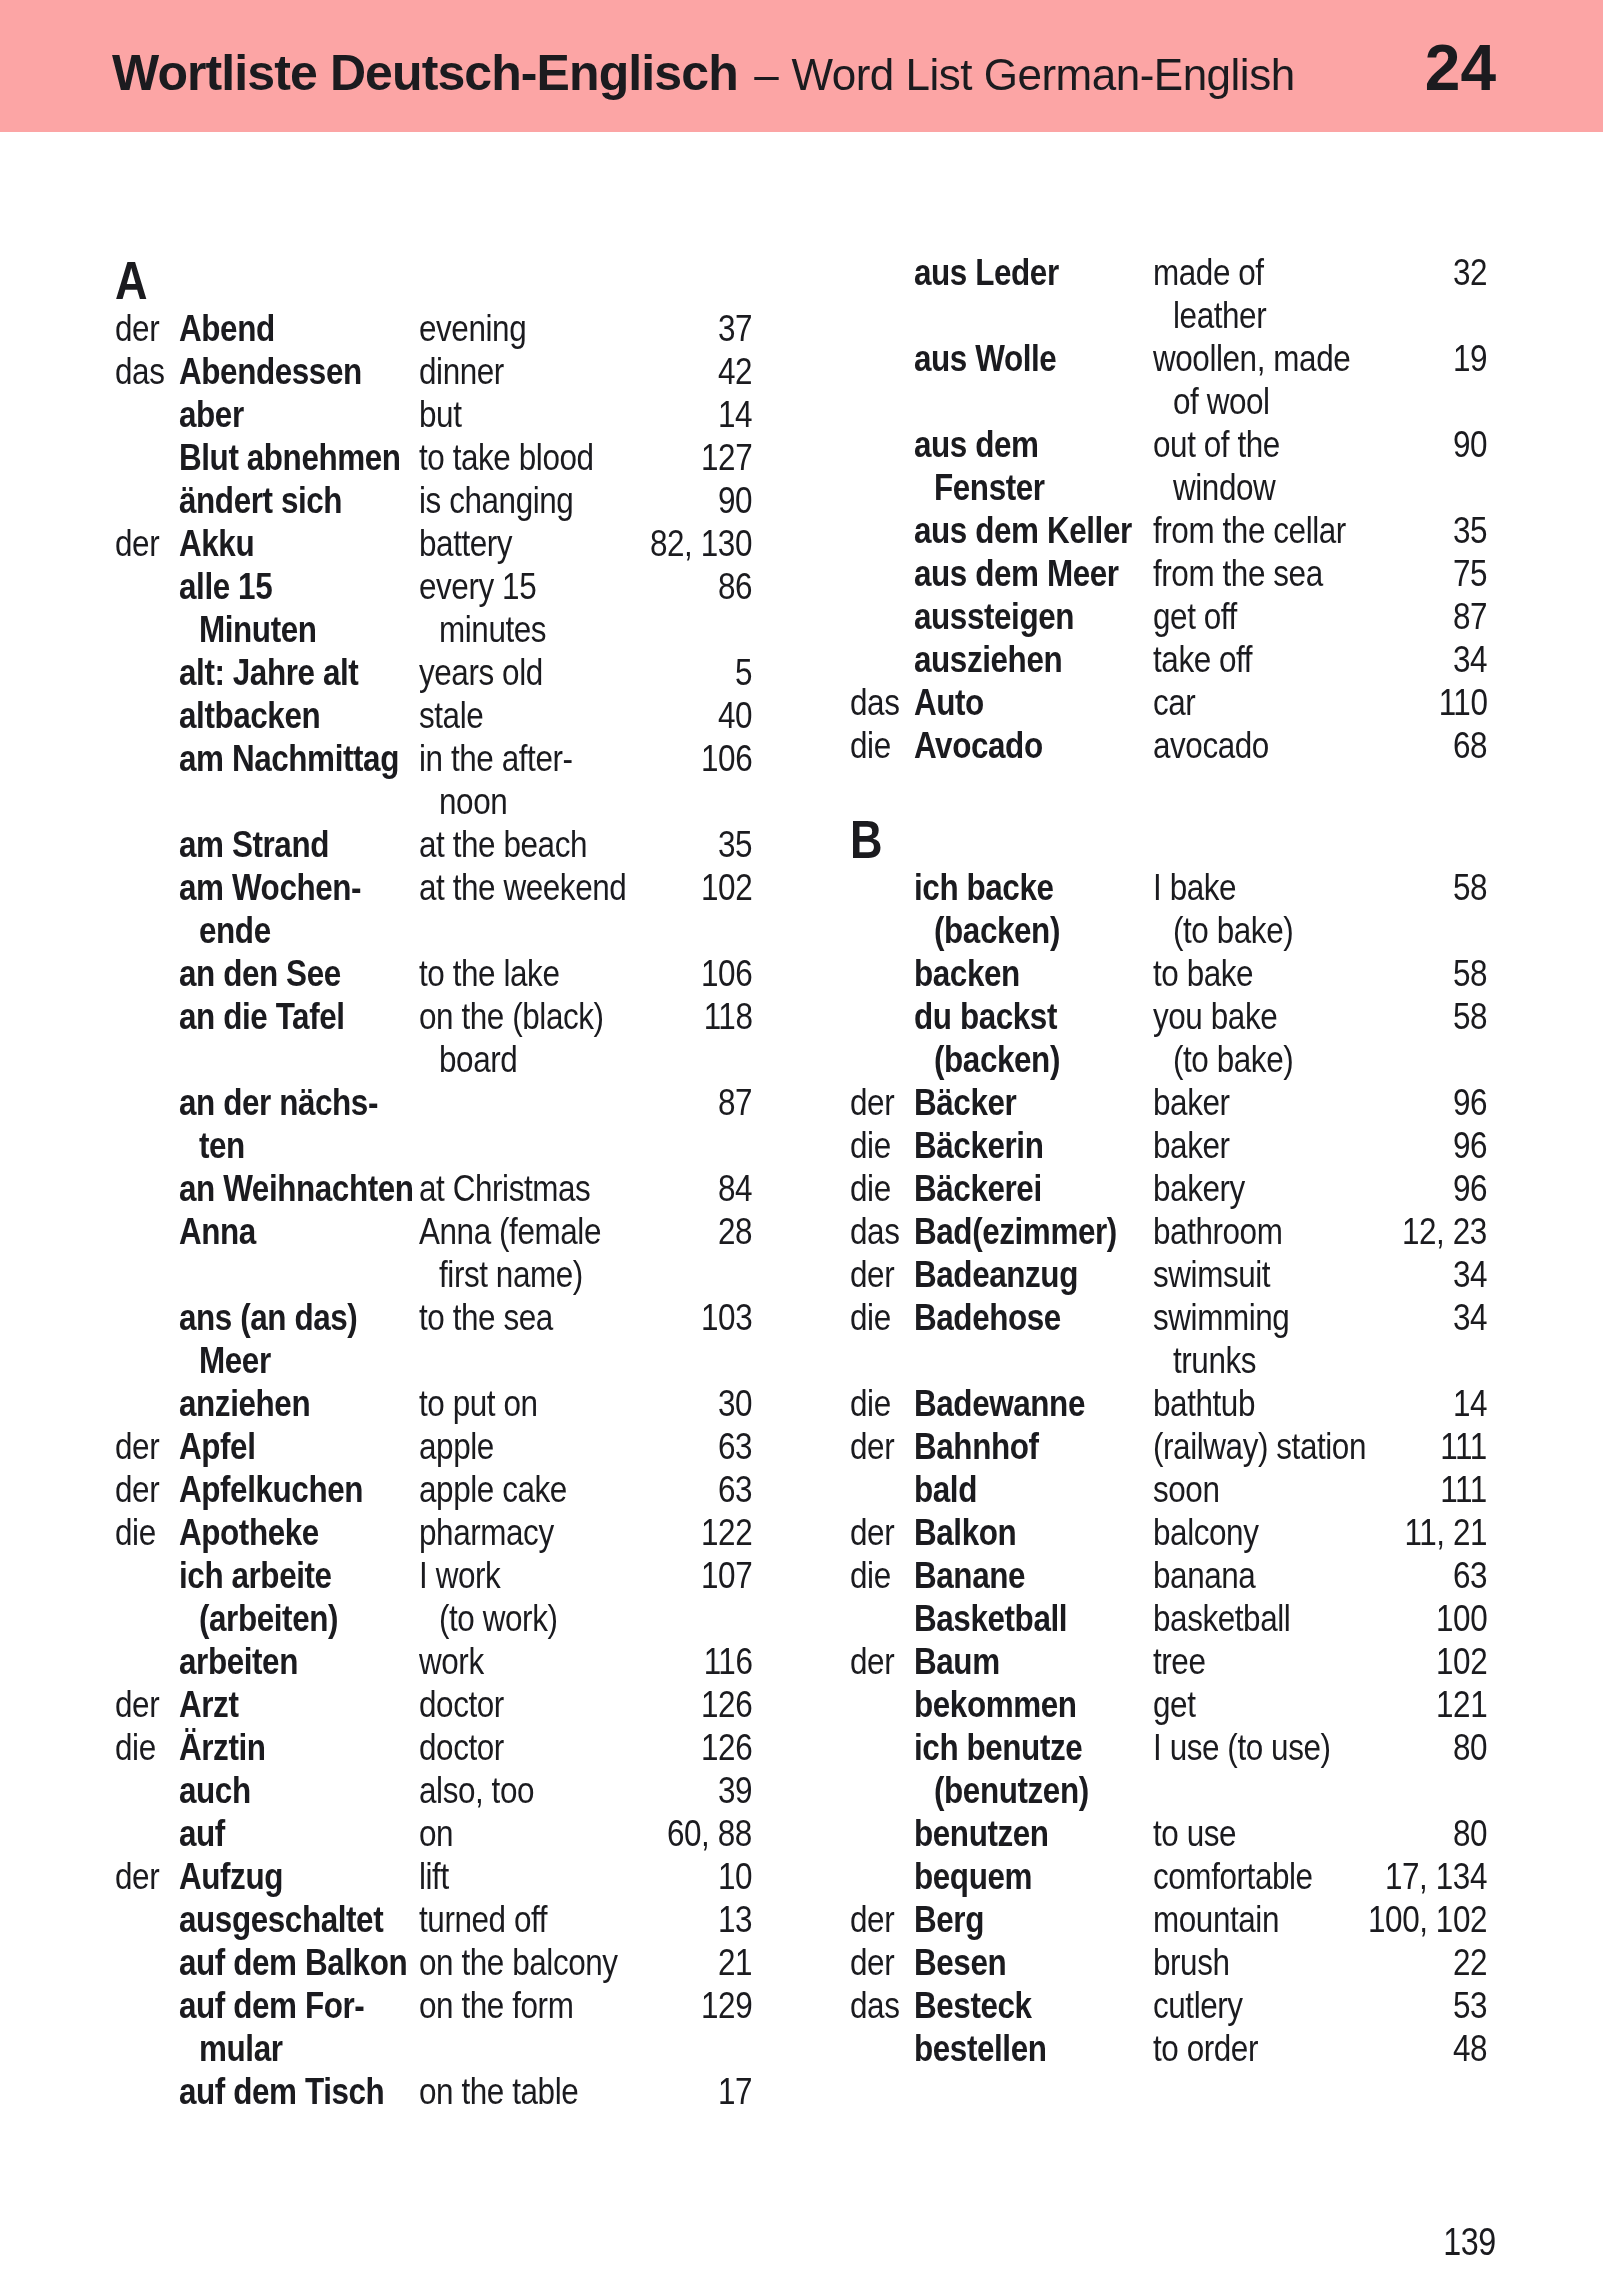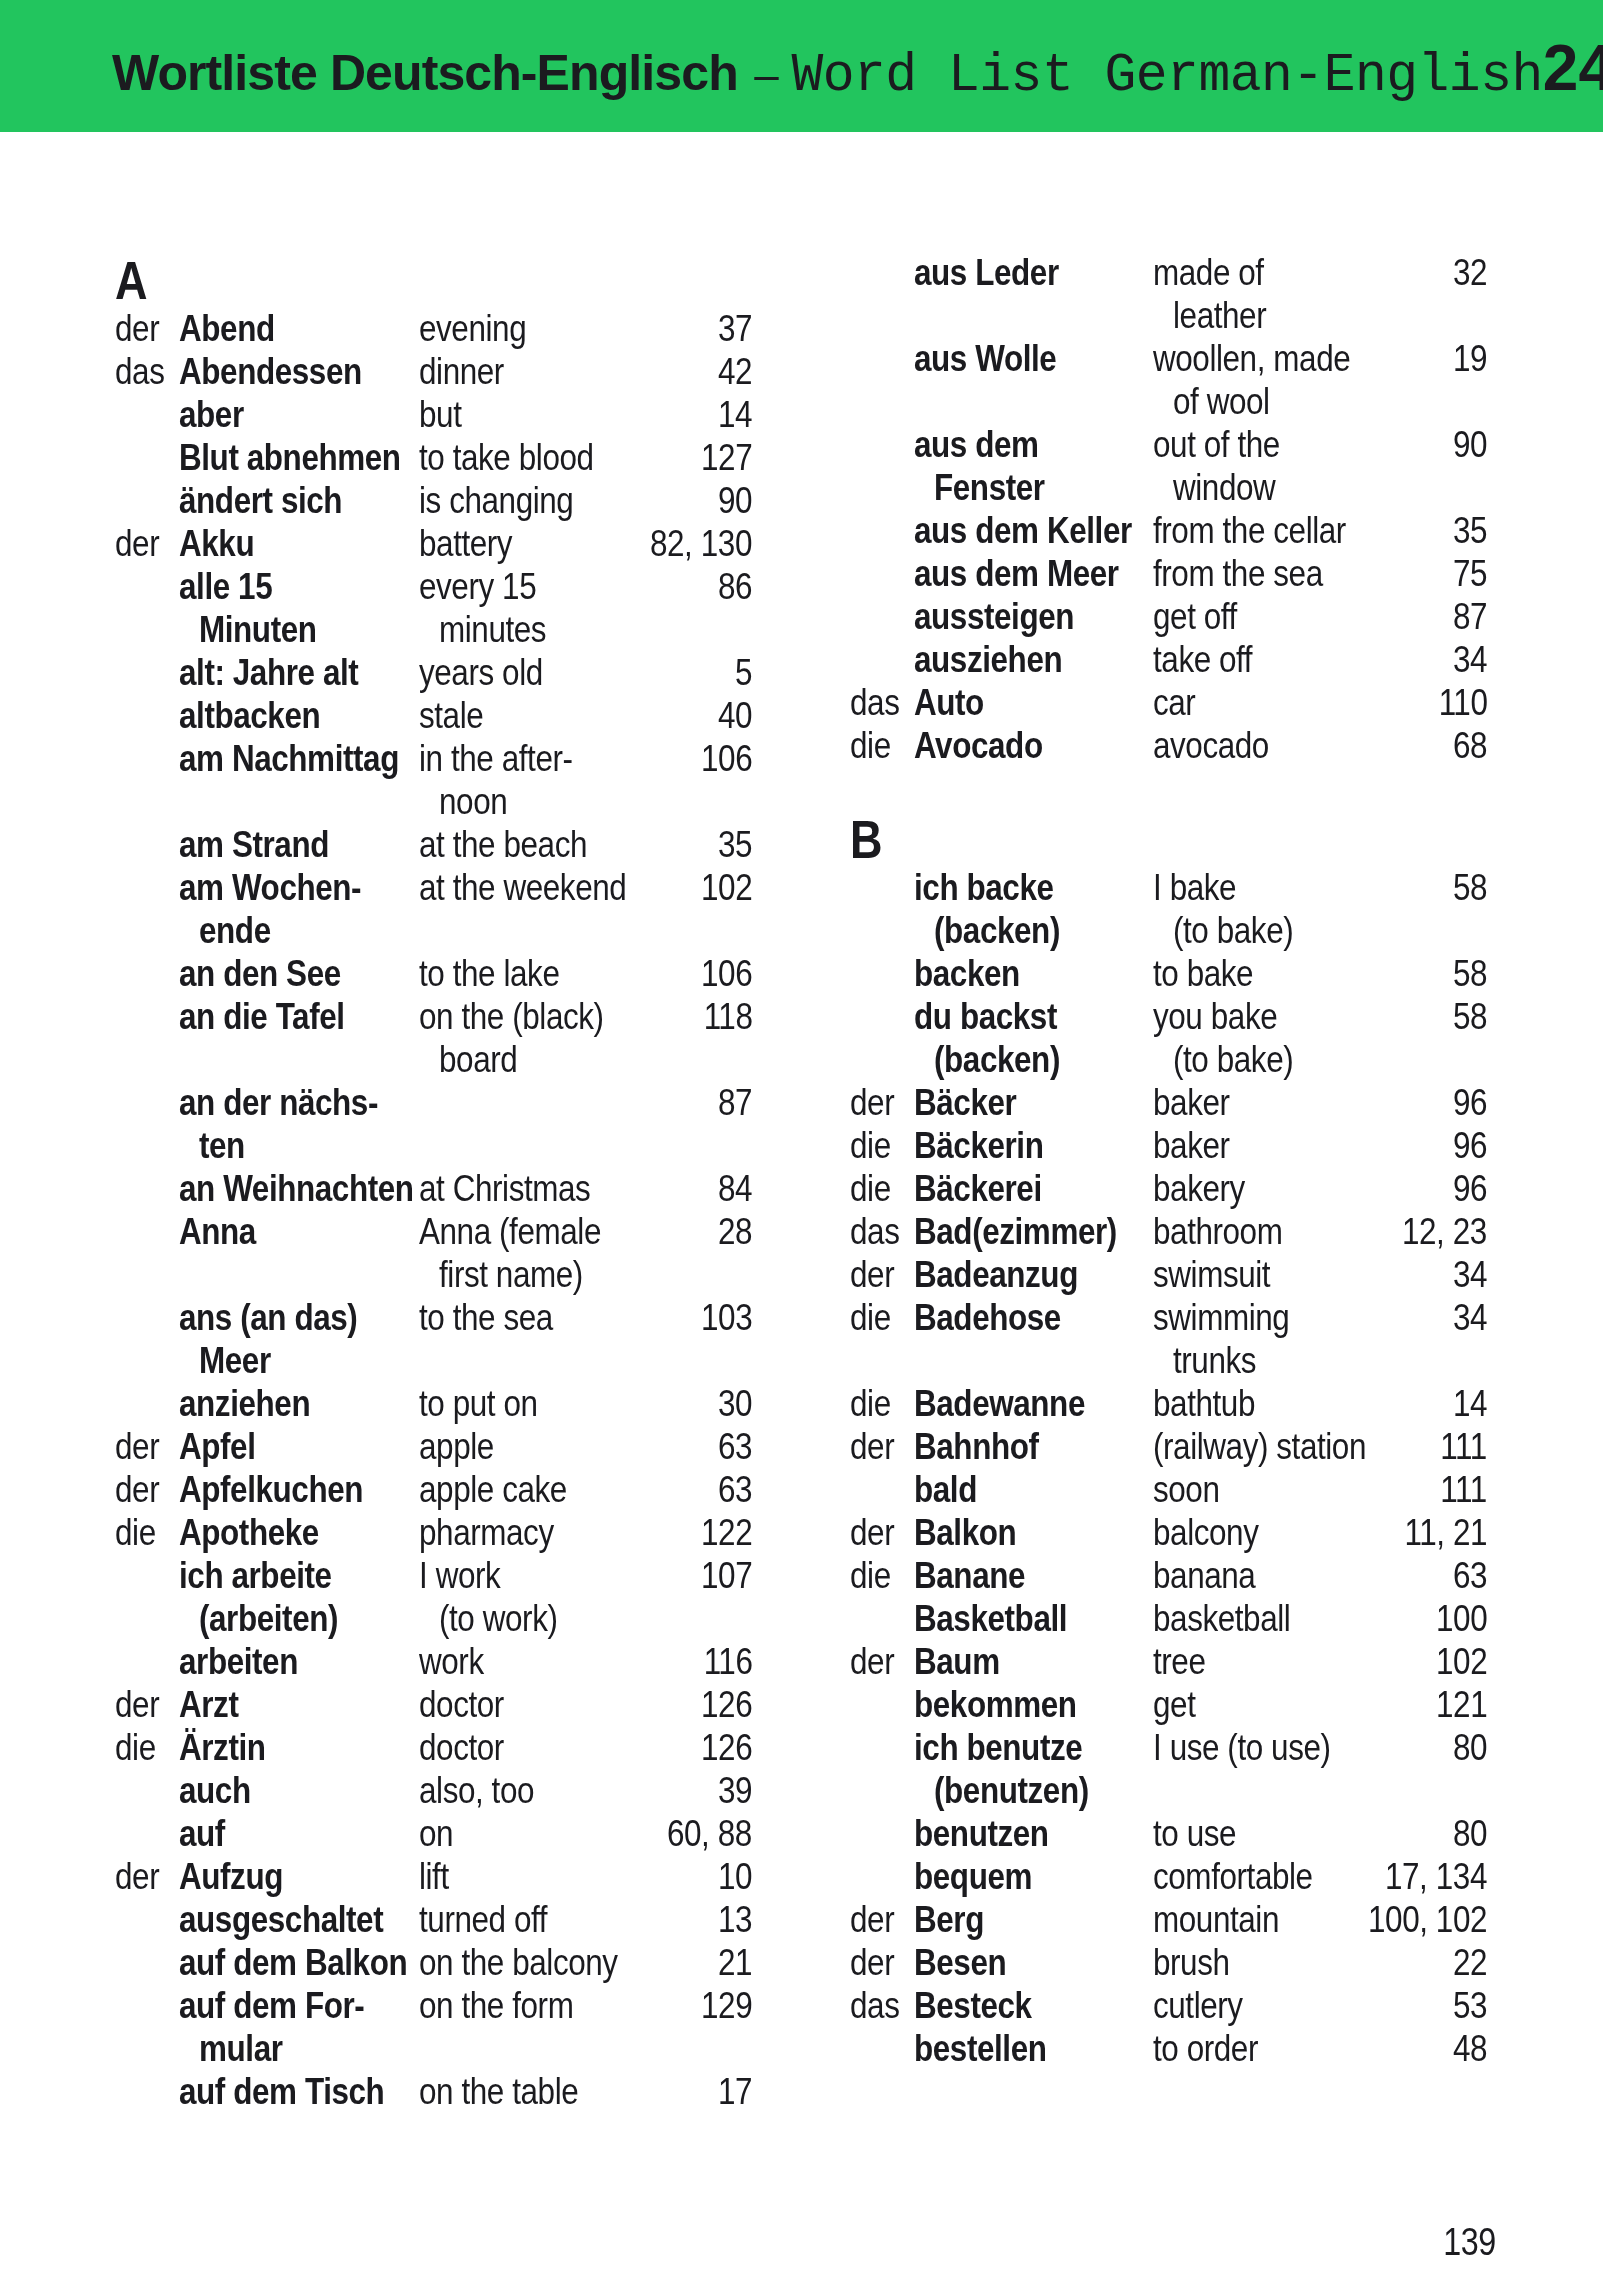--- a/index.html
+++ b/index.html
@@ -5,27 +5,27 @@
   html,body{margin:0;padding:0;}
   body{
     width:1604px;height:2294px;position:relative;
     background:#ffffff;color:#1b1b1f;
     font-family:"Liberation Sans","DejaVu Sans",sans-serif;
     overflow:hidden;
   }
   
   .band{
     position:absolute;left:0;top:0;width:1604px;height:132px;
-    background:#22c55e;
+    background:#fca5a5;
     display:flex;align-items:baseline;
     box-sizing:border-box;padding:31px 108px 0 112px;
   }
   .t-de{font-size:50px;font-weight:700;letter-spacing:-0.9px;white-space:nowrap;}
   .t-dash{font-size:44px;margin:0 12.8px 0 16.4px;}
-  .t-en{font-size:53px;letter-spacing:-0.5px;white-space:nowrap;font-family:Liberation Mono, monospace;}
+  .t-en{font-size:44px;letter-spacing:-0.5px;white-space:nowrap;}
   .chapter{font-size:64px;font-weight:700;margin-left:auto;}
   
   .col{position:absolute;width:637px;}
   .col-left{left:115px;top:252px;}
   .col-right{left:850px;top:251px;}
   .section{height:55px;display:flex;align-items:flex-end;}
   .section:not(:first-child){margin-top:22px;height:77px;}
   .letter{font-size:53px;font-weight:700;line-height:1;display:inline-block;
           transform:scaleX(.85);transform-origin:0 100%;}
   .row{display:grid;grid-template-columns:64px 240px 1fr;position:relative;}

